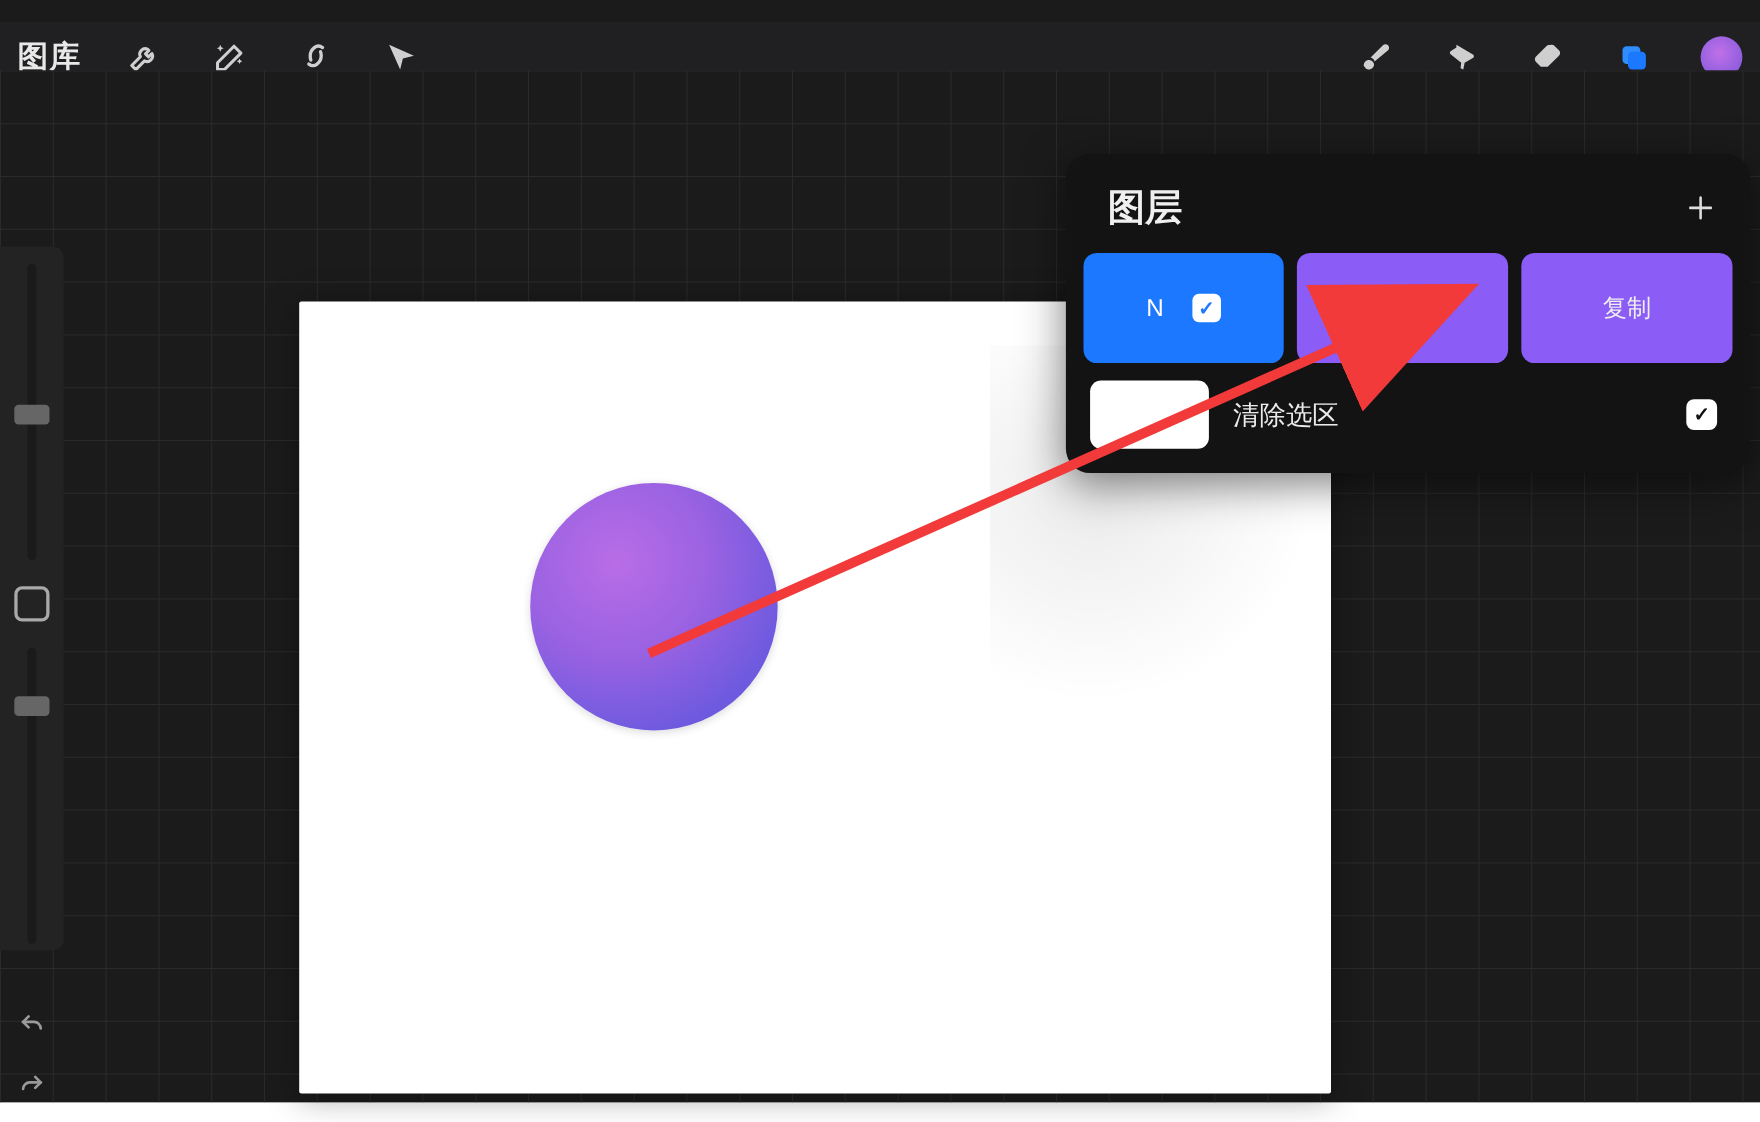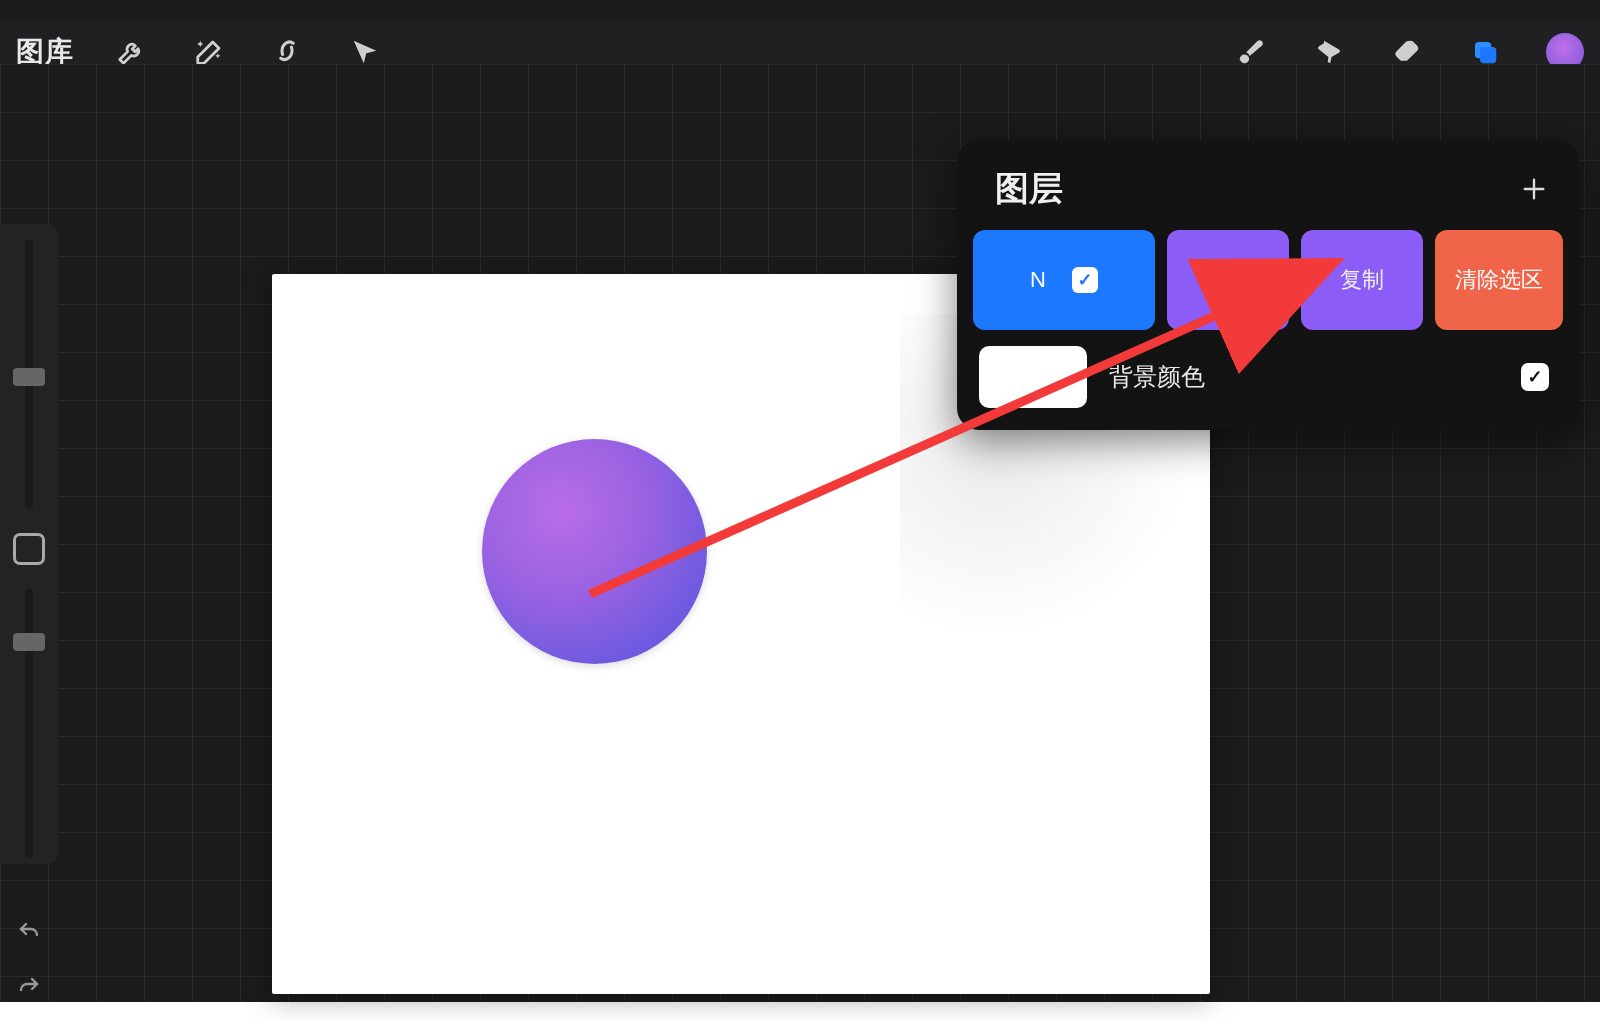--- a/index.html
+++ b/index.html
@@ -46,21 +46,21 @@
 
   
   .canvas{position:absolute;left:272px;top:210px;width:938px;height:720px;background:#fff;border-radius:2px;box-shadow:0 4px 30px rgba(0,0,0,.35)}
   .circle{position:absolute;left:210px;top:165px;width:225px;height:225px;border-radius:50%;
      background:radial-gradient(circle at 35% 32%, #b96de6 0%, #9a62e2 40%, #6e5adf 75%, #5b56d6 100%);
      box-shadow:0 2px 8px rgba(0,0,0,.15)}
   .soft-shadow{position:absolute;right:0;top:40px;width:310px;height:340px;
      background:radial-gradient(ellipse at 30% 40%, rgba(0,0,0,.08) 0%, rgba(0,0,0,0) 65%)}
 
   
-  .popover{position:absolute;right:21px;top:76px;width:590px;background:#131314;border-radius:22px;padding:16px 16px 18px 16px;box-shadow:0 10px 40px rgba(0,0,0,.5)}
+  .popover{position:absolute;right:9px;top:76px;width:590px;background:#131314;border-radius:22px;padding:16px 16px 18px 16px;box-shadow:0 10px 40px rgba(0,0,0,.5)}
   .popover:before{content:"";position:absolute;top:-12px;right:106px;border:12px solid transparent;border-bottom-color:#131314}
   .pop-head{display:flex;align-items:center;justify-content:space-between;padding:10px 12px 18px 22px}
   .pop-title{font-size:34px;font-weight:700;color:#efefef}
   .plus{width:34px;height:34px;color:#ddd;display:flex;align-items:center;justify-content:center;cursor:pointer}
 
   .row{display:flex;gap:12px;margin-bottom:12px}
   .chip{height:100px;border-radius:12px;display:flex;align-items:center;justify-content:center;font-size:22px;color:#eee;cursor:pointer}
   .chip.blend{flex:0 0 182px;background:var(--accent);justify-content:center;gap:26px}
   .chip.blend .lbl{font-size:22px;font-weight:500;color:#fff}
   .chip .chk{width:26px;height:26px;border-radius:6px;background:#fff;display:flex;align-items:center;justify-content:center;color:#1b78ff;font-weight:800;font-size:18px}
@@ -178,25 +178,24 @@
               </svg>
         </div>
       </div>
       <div class="row">
         <div class="chip blend">
           <span class="lbl">N</span>
           <span class="chk">✓</span>
         </div>
         <div class="chip action">锁定</div>
         <div class="chip action">复制</div>
-        <div class="chip danger">清除选区</div>
       </div>
       <div class="bgrow">
         <div class="bg-thumb"></div>
-        <div class="bg-label">背景颜色</div>
+        <div class="bg-label">清除选区</div>
         <div class="bg-chk">✓</div>
       </div>
     </div>
 
     <svg class="arrow-svg" width="1600" height="956">
       <defs>
         <marker id="ah" markerWidth="16" markerHeight="14" refX="13" refY="7" orient="auto">
           <polygon points="0,0 16,7 0,14" fill="#f23a3a"></polygon>
         </marker>
       </defs>

